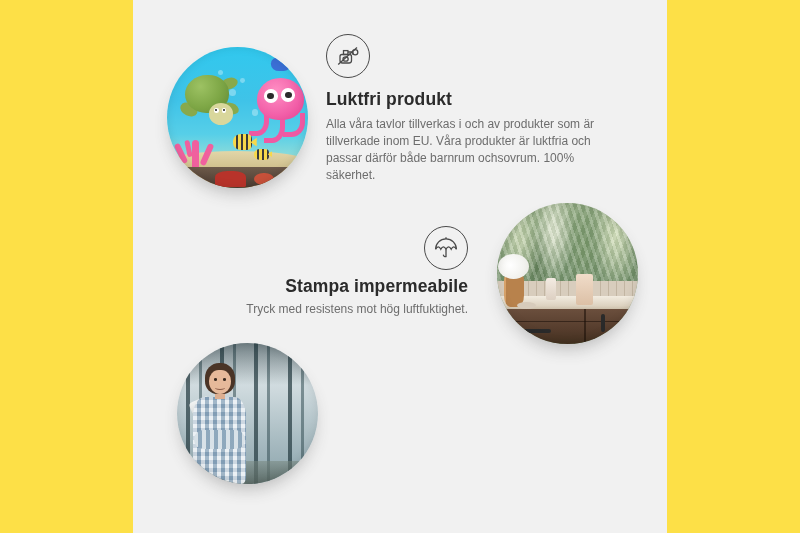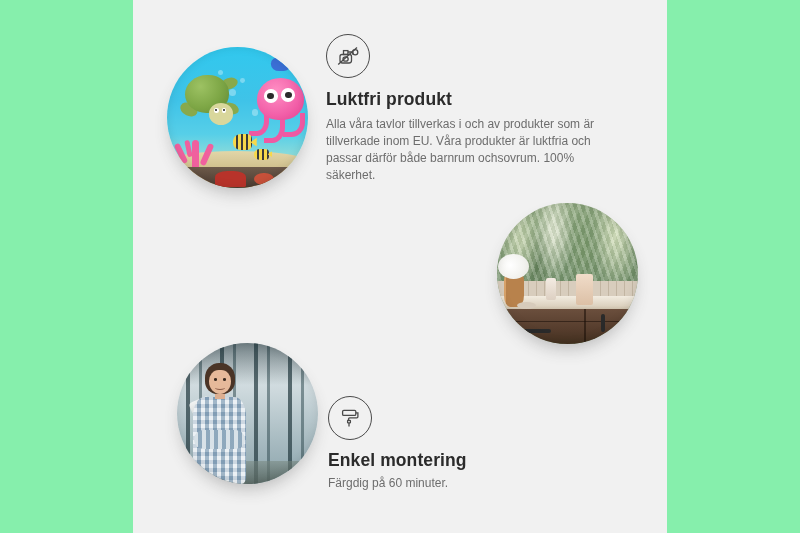--- a/index.html
+++ b/index.html
@@ -5,21 +5,21 @@
   * { margin:0; padding:0; box-sizing:border-box; }
   html, body {
     width:800px; height:533px;
     background:#ffffff;
     font-family:"Liberation Sans", sans-serif;
     overflow:hidden;
   }
   #stage {
     position:relative;
     width:800px; height:533px;
-    background:#86efac;
+    background:#fde047;
   }
   
   #panel {
     position:absolute;
     left:133px; top:0;
     width:534px; height:533px;
     background:#f1f1f1;
   }
 
   
@@ -273,20 +273,35 @@
       <div class="bt-faucet"></div>
       <div class="bt-soap"></div>
       <div class="bt-towel"></div>
       <div class="bt-vase"></div>
       <div class="bt-flowers"></div>
       <div class="bt-dish"></div>
       <div class="photo-edge"></div>
     </div>
   </div>
 
+  <div class="feature" id="feature-2">
+    <div class="icon-wrap">
+      <div class="icon-circle">
+        <svg width="28" height="28" viewBox="0 0 28 28" fill="none" stroke="#4a4a4a" stroke-width="1.3">
+          <path d="M3.6 15.2 a10.4 10.4 0 0 1 20.8 0"></path>
+          <path d="M3.6 15.2 c1.7 -3.1 3.7 -3.1 5.2 0 c1.6 -3.1 3.6 -3.1 5.2 0 c1.6 -3.1 3.6 -3.1 5.2 0 c1.5 -3.1 3.5 -3.1 5.2 0"></path>
+          <line x1="14" y1="15.2" x2="14" y2="22.6"></line>
+          <path d="M14 22.6 a2 2 0 0 1 -2.6 -1.4" stroke-linecap="round"></path>
+          <line x1="14" y1="3.2" x2="14" y2="4.9"></line>
+        </svg>
+      </div>
+    </div>
+    <div class="f-title">Stampa impermeabile</div>
+    <div class="f-body">Tryck med resistens mot hög luftfuktighet.</div>
+  </div>
 
   <div class="photo" id="photo-forest">
     <div class="inner">
       <div class="fr-sky"></div>
       <div class="fr-trunks"></div>
       <div class="fr-canopy"></div>
       <div class="fr-ground"></div>
 
       <div class="fr-roller-head"></div>
       <div class="fr-roller-handle"></div>
@@ -296,26 +311,14 @@
       <div class="fr-neck"></div>
       <div class="fr-hair"></div>
       <div class="fr-face"></div>
       <div class="fr-eye" style="left:26.5%;"></div>
       <div class="fr-eye" style="left:32.5%;"></div>
       <div class="fr-smile"></div>
       <div class="photo-edge"></div>
     </div>
   </div>
 
-  <div class="feature" id="feature-3">
-    <div class="icon-circle">
-      <svg width="28" height="28" viewBox="0 0 28 28" fill="none" stroke="#4a4a4a" stroke-width="1.3">
-        <rect x="6.6" y="6.4" width="13.2" height="5" rx="1.2"></rect>
-        <path d="M19.8 8.9 h2.1 v3.9 a1.1 1.1 0 0 1 -1.1 1.1 h-7.2 a1.1 1.1 0 0 0 -1.1 1.1 v1.3"></path>
-        <rect x="11.6" y="16.3" width="2.8" height="2.6" rx="0.5"></rect>
-        <line x1="13" y1="18.9" x2="13" y2="22.4"></line>
-      </svg>
-    </div>
-    <div class="f-title">Enkel montering</div>
-    <div class="f-body">Färgdig på 60 minuter.</div>
-  </div>
 
 </div>
 
 </body></html>

